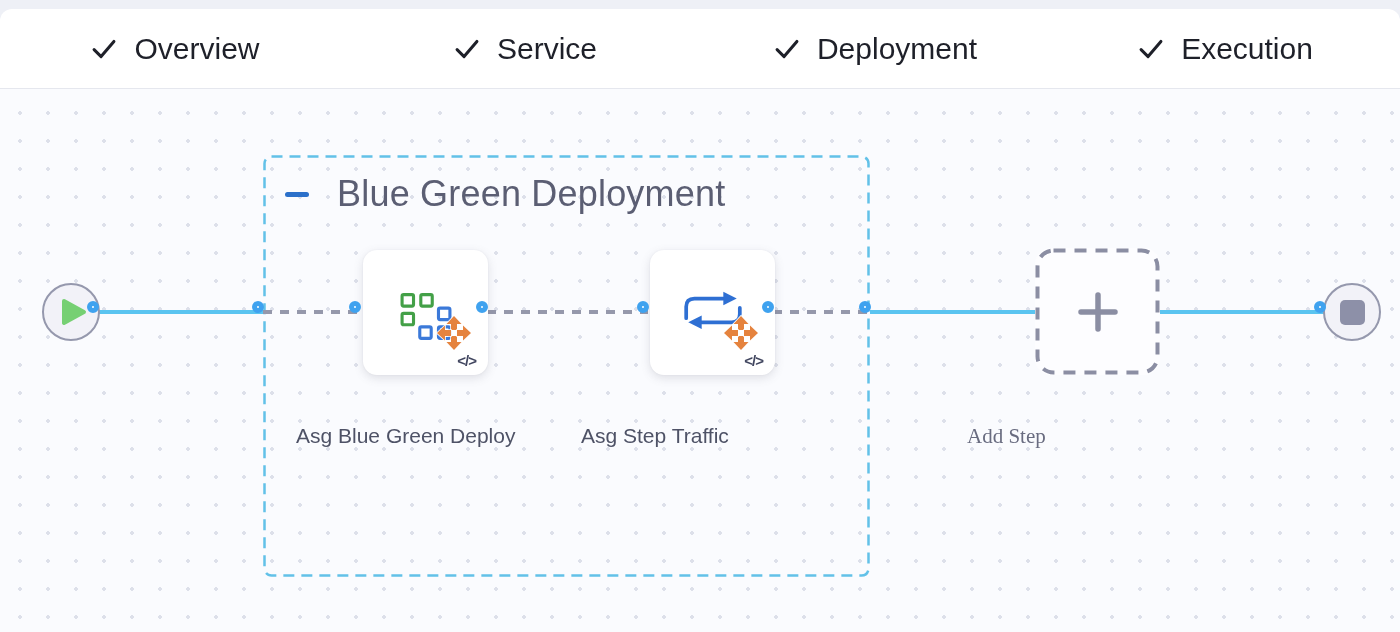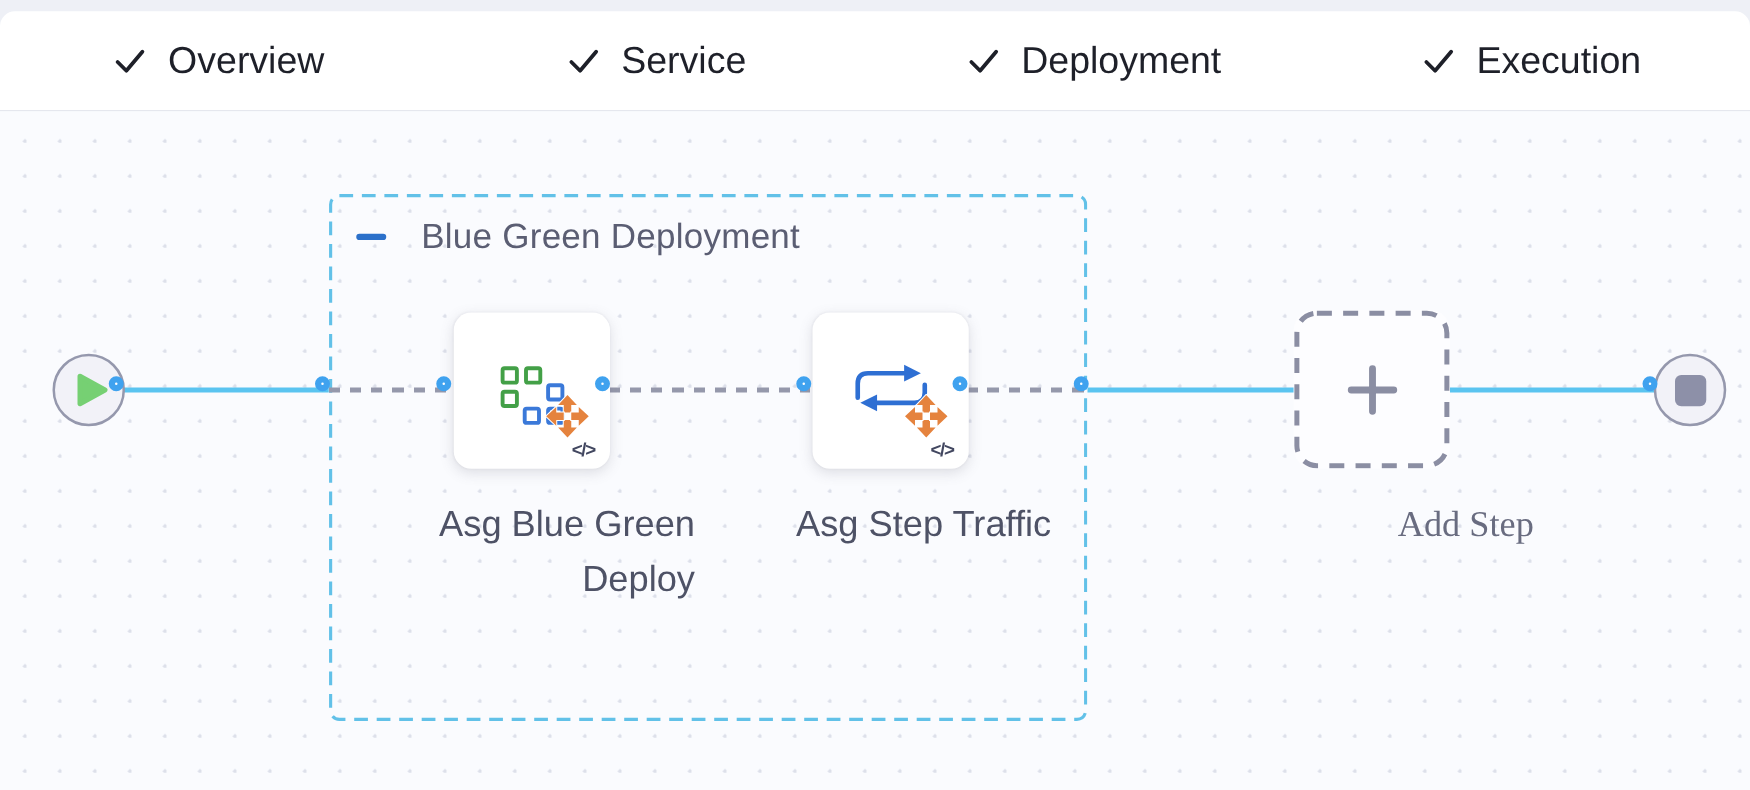--- a/index.html
+++ b/index.html
@@ -57,21 +57,21 @@
     background-position: 6px 10px;
     overflow: hidden;
   }
 
   
   .group { position: absolute; left: 263px; top: 66px; width: 607px; height: 422px; z-index: 0; }
   .group svg.border { position: absolute; inset: 0; }
   .group-header { position: absolute; left: 22px; top: 18px; display: flex; align-items: center; gap: 26px; }
   .collapse-btn { width: 26px; height: 30px; display: flex; align-items: center; cursor: pointer; }
   .collapse-btn .dash { width: 24px; height: 5px; border-radius: 3px; background: #2b70ca; }
-  .group-label { font-size: 28px; color: #5b5e73; letter-spacing: 0.2px; }
+  .group-label { font-size: 36px; color: #5b5e73; letter-spacing: 0.2px; }
 
   
   .edge { position: absolute; top: 221px; height: 4px; z-index: 1; }
   .edge.solid { background: #5ac4f0; }
   .edge.dashed {
     background: repeating-linear-gradient(90deg, #9598ab 0 9px, transparent 9px 17px);
   }
   .port {
     position: absolute;
     top: 212px;
@@ -125,24 +125,24 @@
     border-radius: 16px;
     z-index: 3;
     cursor: pointer;
   }
   .add-step svg.border { position: absolute; inset: 0; }
   .add-step .plus { position: absolute; left: 50%; top: 50%; transform: translate(-50%,-50%); }
 
   
   .node-label {
     position: absolute;
-    top: 309px;
+    top: 325px;
     width: 260px;
-    text-align: right;
-    font-size: 29px;
+    text-align: left;
+    font-size: 21px;
     line-height: 44px;
     color: #4e5266;
     z-index: 2;
   }
   .node-label.add { color: #696c80; }
 </style>
 </head>
 <body>
 
 <div class="page">

